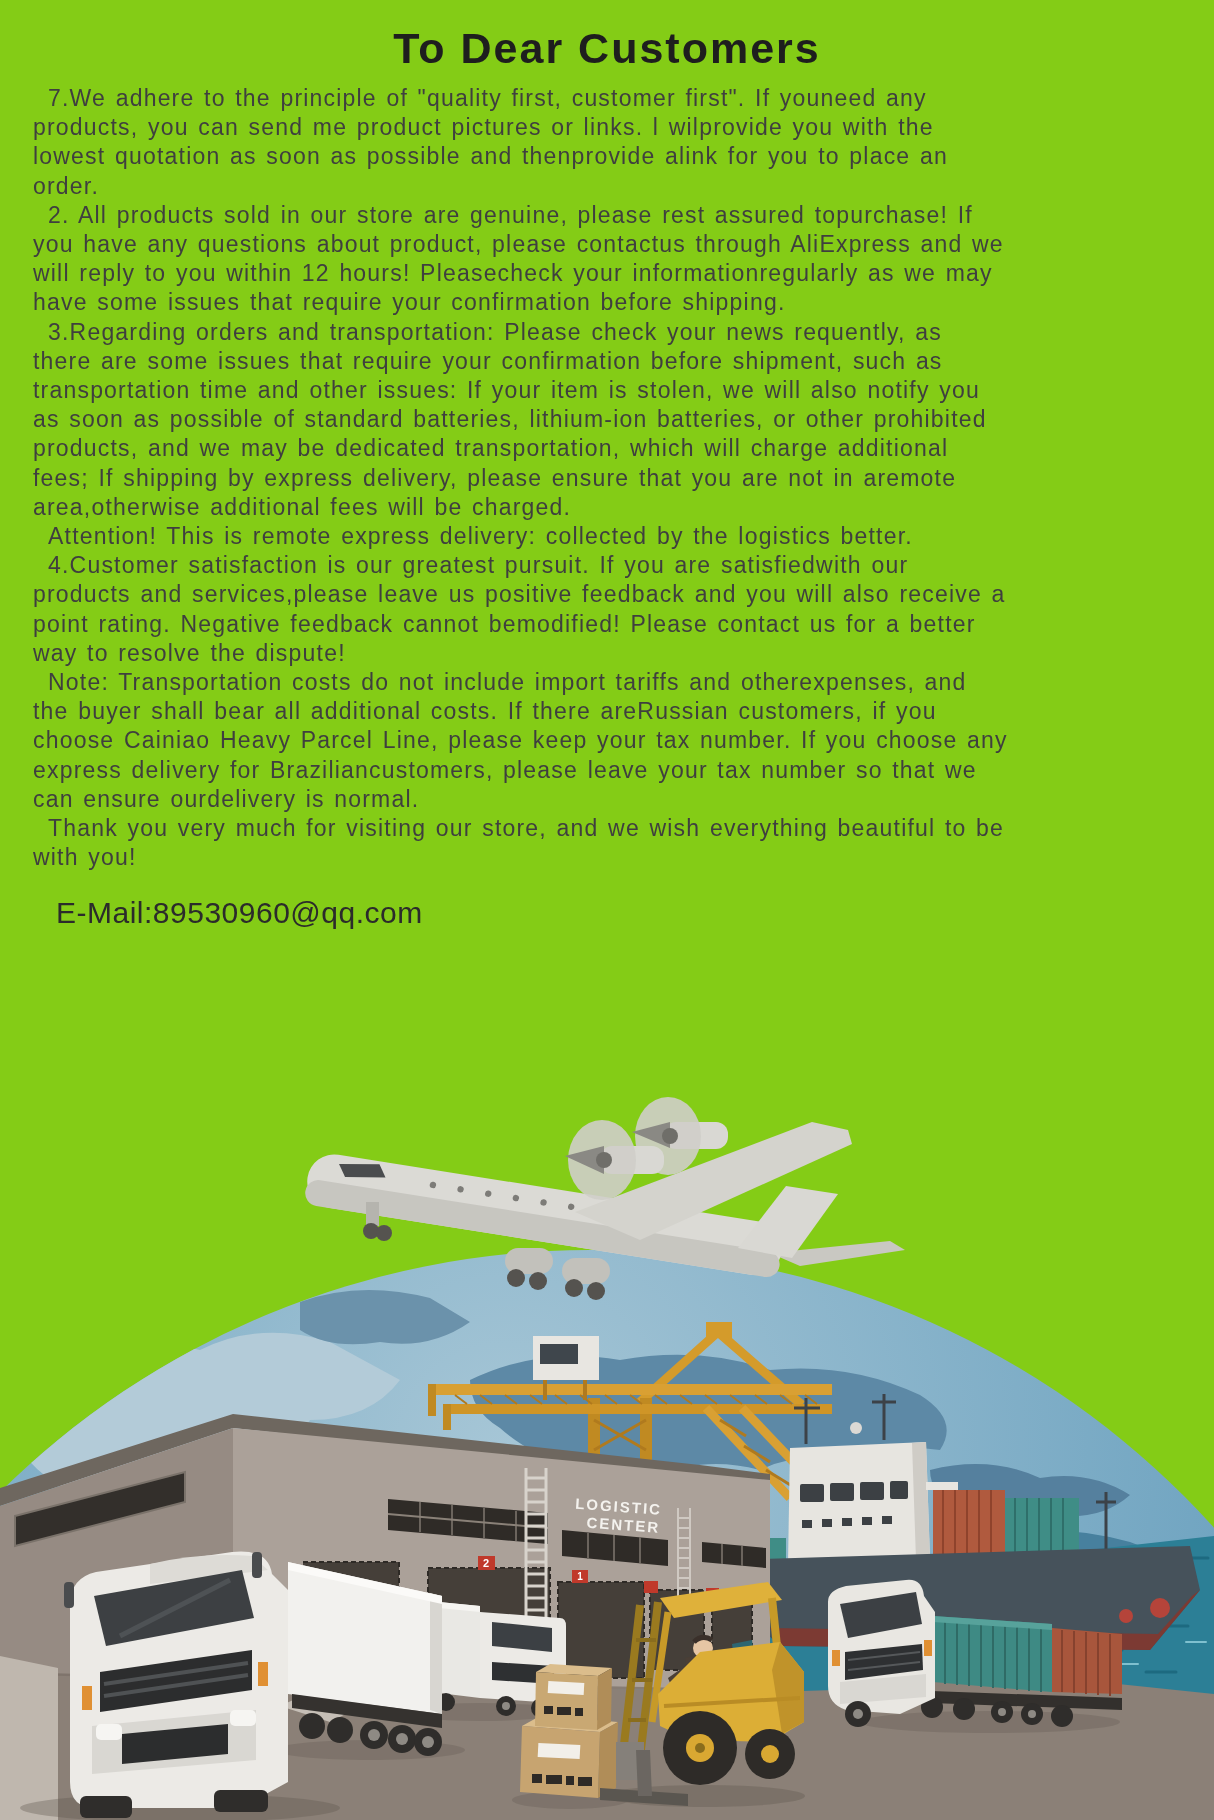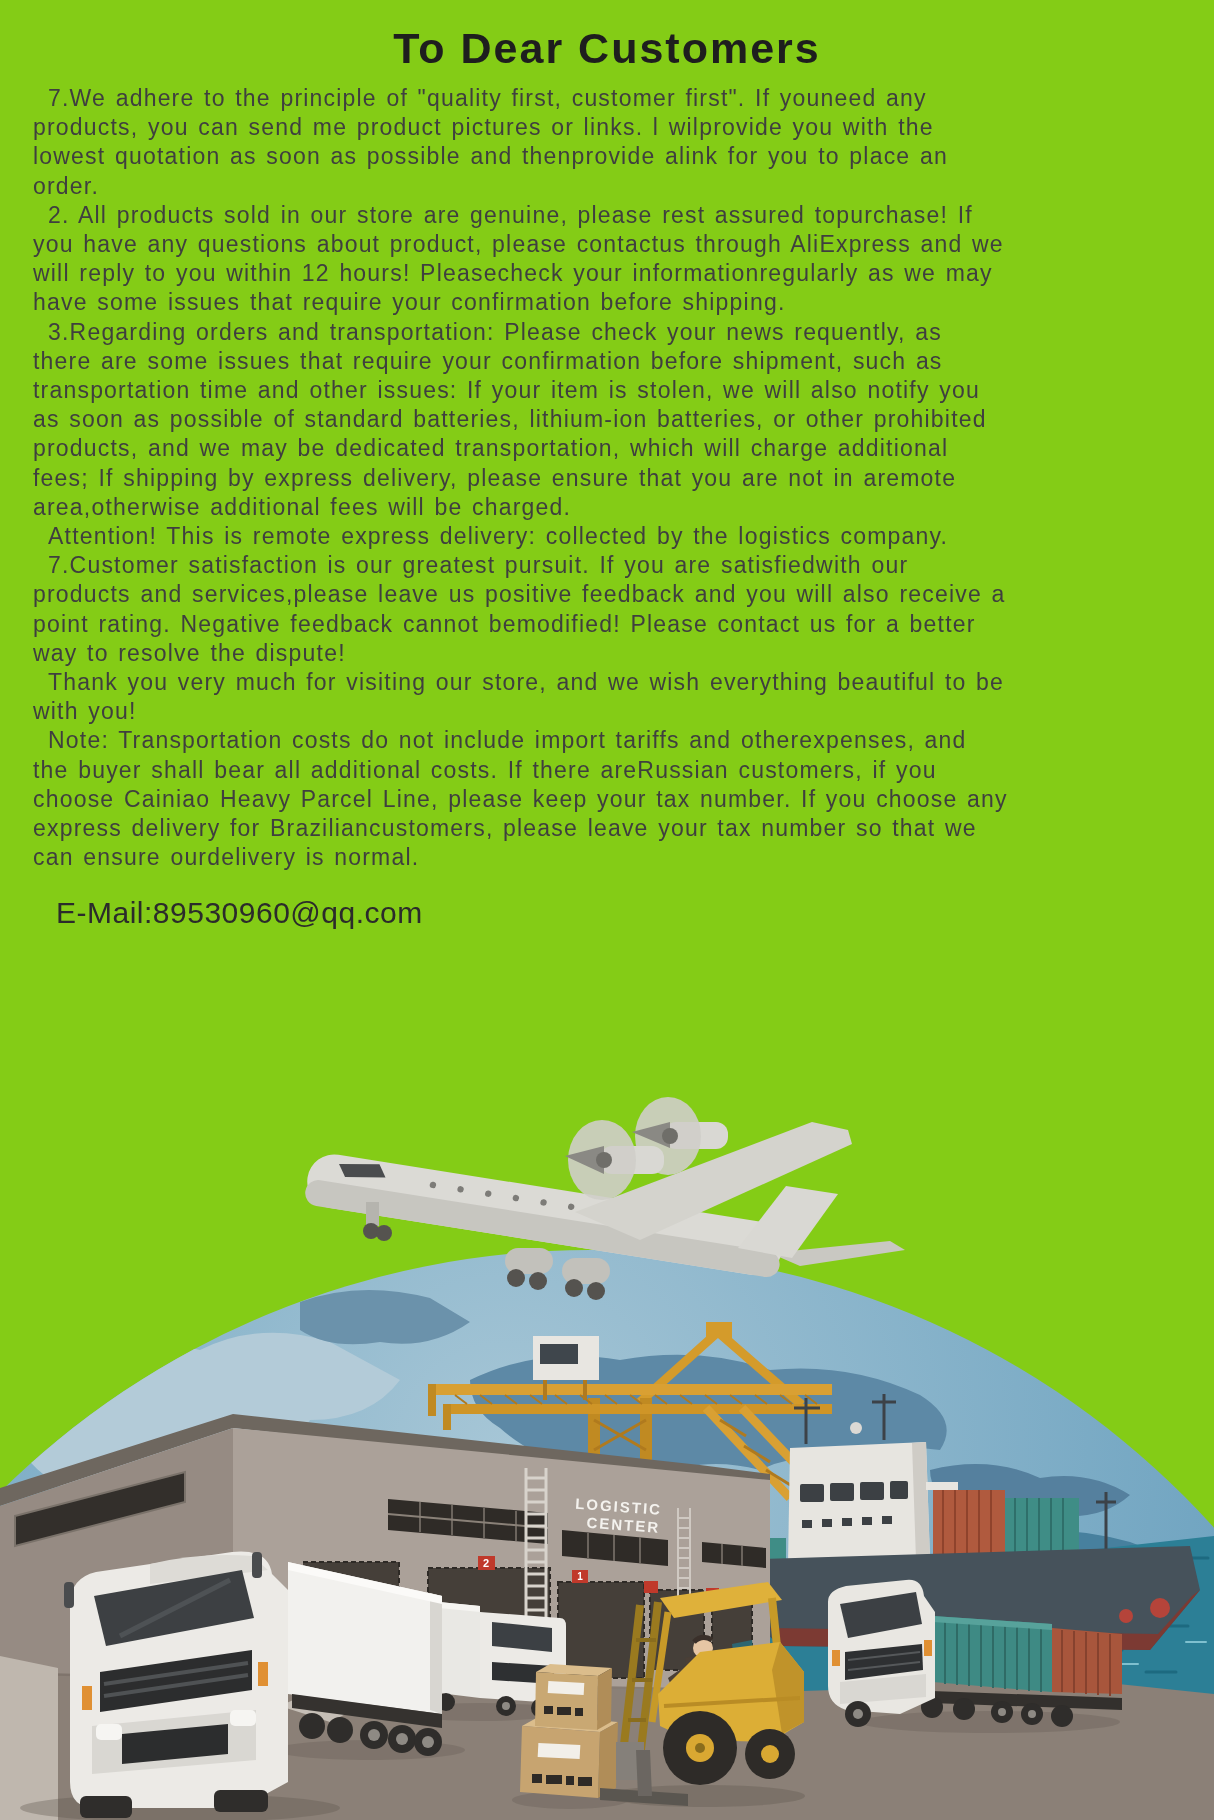--- a/index.html
+++ b/index.html
@@ -20,24 +20,24 @@
 <body>
 
 <div class="page">
 
   <div class="title">To Dear Customers</div>
 
   <div class="body-text">
     <p>7.We adhere to the principle of "quality first, customer first". If youneed any products, you can send me product pictures or links. l wilprovide you with the lowest quotation as soon as possible and thenprovide alink for you to place an order.</p>
     <p>2. All products sold in our store are genuine, please rest assured topurchase! If you have any questions about product, please contactus through AliExpress and we will reply to you within 12 hours! Pleasecheck your informationregularly as we may have some issues that require your confirmation before shipping.</p>
     <p>3.Regarding orders and transportation: Please check your news requently, as there are some issues that require your confirmation before shipment, such as transportation time and other issues: If your item is stolen, we will also notify you as soon as possible of standard batteries, lithium-ion batteries, or other prohibited products, and we may be dedicated transportation, which will charge additional fees; If shipping by express delivery, please ensure that you are not in aremote area,otherwise additional fees will be charged.</p>
-    <p>Attention! This is remote express delivery: collected by the logistics company.</p>
-    <p>7.Customer satisfaction is our greatest pursuit. If you are satisfiedwith our products and services,please leave us positive feedback and you will also receive a point rating. Negative feedback cannot bemodified! Please contact us for a better way to resolve the dispute!</p>
+    <p>Attention! This is remote express delivery: collected by the logistics better.</p>
+    <p>4.Customer satisfaction is our greatest pursuit. If you are satisfiedwith our products and services,please leave us positive feedback and you will also receive a point rating. Negative feedback cannot bemodified! Please contact us for a better way to resolve the dispute!</p>
+    <p>Note: Transportation costs do not include import tariffs and otherexpenses, and the buyer shall bear all additional costs. If there areRussian customers, if you choose Cainiao Heavy Parcel Line, please keep your tax number. If you choose any express delivery for Braziliancustomers, please leave your tax number so that we can ensure ourdelivery is normal.</p>
     <p>Thank you very much for visiting our store, and we wish everything beautiful to be with you!</p>
-    <p>Note: Transportation costs do not include import tariffs and otherexpenses, and the buyer shall bear all additional costs. If there areRussian customers, if you choose Cainiao Heavy Parcel Line, please keep your tax number. If you choose any express delivery for Braziliancustomers, please leave your tax number so that we can ensure ourdelivery is normal.</p>
   </div>
 
   <div class="contact email">E-Mail:89530960@qq.com</div>
 
   <svg class="illustration" viewBox="0 0 1214 870" width="1214" height="870">
     <defs>
       <clipPath id="globeClip">
           <circle cx="590" cy="1140" r="840"></circle>
         </clipPath>
       <radialGradient id="globeGrad" cx="0.45" cy="0.12" r="1.0">

